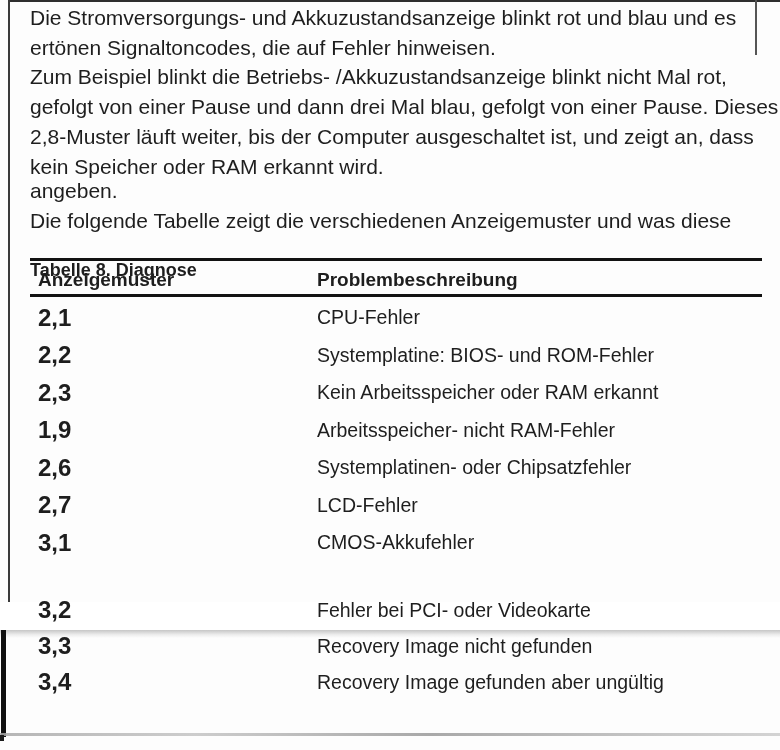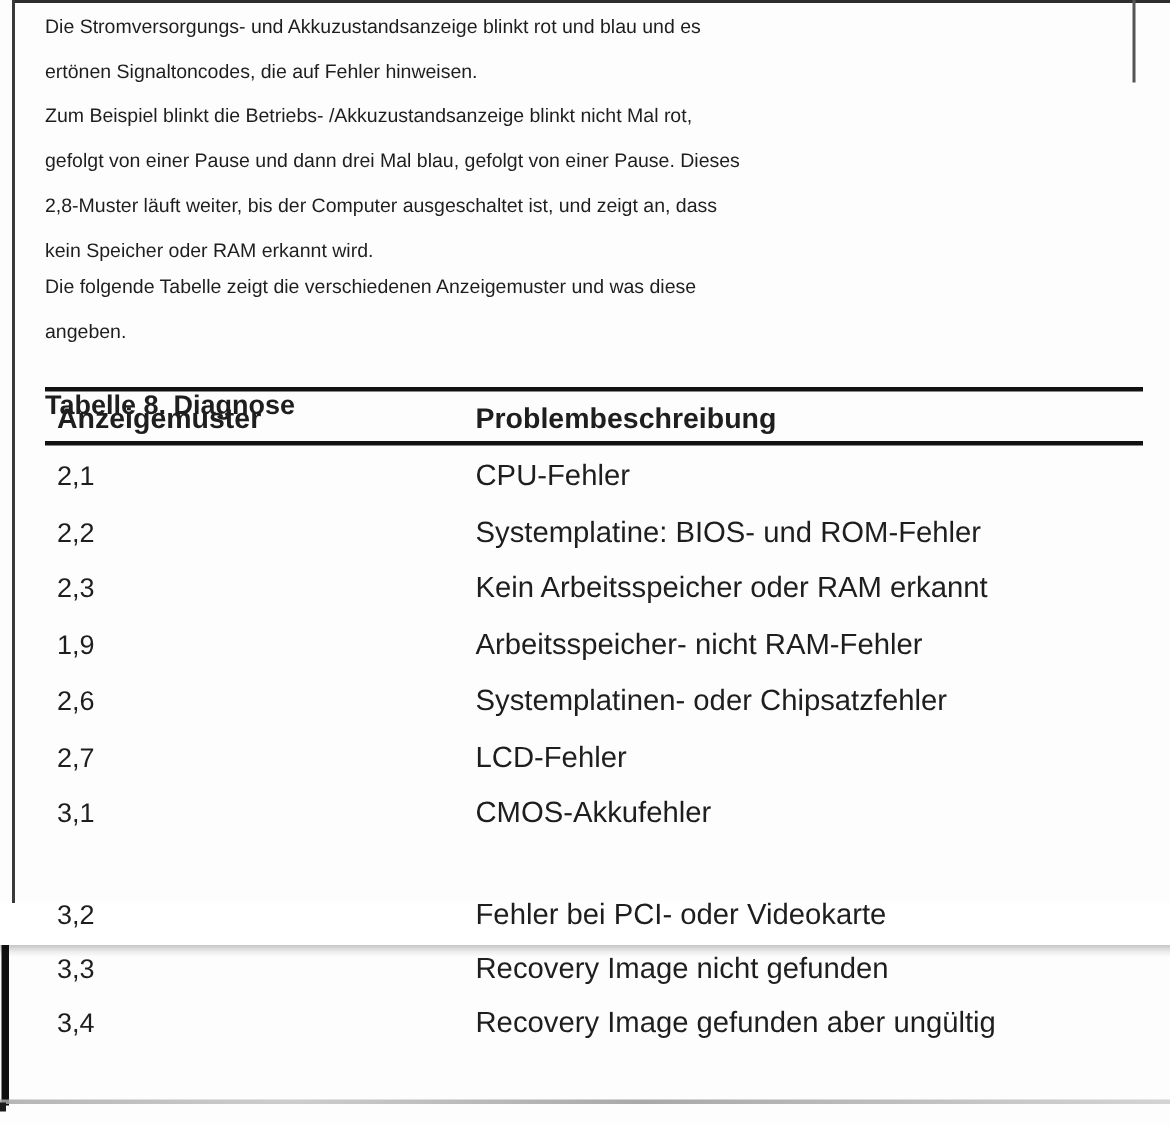--- a/index.html
+++ b/index.html
@@ -15,39 +15,39 @@
   .scan-right-rule  { position:absolute; left:755px; top:0;    width:2px;   height:55px; background:#555555; }
   .scan-left-rule2  { position:absolute; left:1px;  top:630px; width:5px;   height:107px; background:#101010; }
   .scan-shadow-band { position:absolute; left:0;    top:630px; width:780px; height:8px;
                       background:linear-gradient(#c6c6c6, #eeeeee 60%, rgba(255,255,255,0)); }
   .scan-bottom-rule { position:absolute; left:0;    top:733px; width:780px; height:3px;
                       background:linear-gradient(90deg,#a9a9a9,#c4c4c4 25%,#9a9a9a 55%,#bdbdbd 85%,#cccccc); opacity:.85; }
   .scan-bottom-dot  { position:absolute; left:0;    top:735px; width:4px;   height:6px; background:#1c1c1c; }
   .page-gap         { position:absolute; left:0;    top:602px; width:780px; height:28px; background:#ffffff; }
 
   
-  .para { position:absolute; left:30px; font-size:13px; line-height:30px; white-space:nowrap; }
+  .para { position:absolute; left:30px; font-size:21px; line-height:30px; white-space:nowrap; }
   #para-1 { top:3px; }
   #para-2 { top:62px; }
   #para-3 { top:176px; }
   .table-caption { position:absolute; left:30px; top:227px; font-size:18px; font-weight:bold; line-height:22px; white-space:nowrap;margin-top:32px; }
 
   
   .t-rule { position:absolute; left:30px; width:732px; height:3px; background:#121212; }
   #rule-top { top:258px; }
   #rule-head { top:294px; }
   .t-head { position:absolute; left:0; top:266px; width:652px; height:28px; }
   .t-head .h1 { position:absolute; left:38px;  top:0; font-size:19px; font-weight:bold; line-height:28px; white-space:nowrap; }
   .t-head .h2 { position:absolute; left:317px; top:0; font-size:19px; font-weight:bold; line-height:28px; white-space:nowrap; }
   .rows { position:absolute; left:0; width:780px; }
   #rows-top { top:299px; }
   .trow { display:flex; align-items:center; height:37.5px; padding-left:38px; box-sizing:border-box; }
   #rows-bottom { top:592px; }
   #rows-bottom .trow { height:36px; }
-  .cell-pattern { width:279px; font-weight:normal; font-size:18px; white-space:nowrap; }
+  .cell-pattern { width:279px; font-weight:bold; font-size:24px; white-space:nowrap; }
   .cell-desc    { font-size:19.5px; white-space:nowrap; }
 </style>
 </head>
 <body>
 
 <div id="page">
 
   <div class="scan-top-rule"></div>
   <div class="scan-left-rule"></div>
   <div class="scan-right-rule"></div>
@@ -63,22 +63,22 @@
   </div>
 
   <div class="para" id="para-2">
     <div>Zum Beispiel blinkt die Betriebs- /Akkuzustandsanzeige blinkt nicht Mal rot,</div>
     <div>gefolgt von einer Pause und dann drei Mal blau, gefolgt von einer Pause. Dieses</div>
     <div>2,8-Muster läuft weiter, bis der Computer ausgeschaltet ist, und zeigt an, dass</div>
     <div>kein Speicher oder RAM erkannt wird.</div>
   </div>
 
   <div class="para" id="para-3">
+    <div>angeben.</div>
     <div>Die folgende Tabelle zeigt die verschiedenen Anzeigemuster und was diese</div>
-    <div>angeben.</div>
   </div>
 
   <div class="table-caption">Tabelle 8. Diagnose</div>
 
   <div class="t-rule" id="rule-top"></div>
   <div class="t-head">
     <div class="h1">Anzeigemuster</div>
     <div class="h2">Problembeschreibung</div>
   </div>
   <div class="t-rule" id="rule-head"></div>

